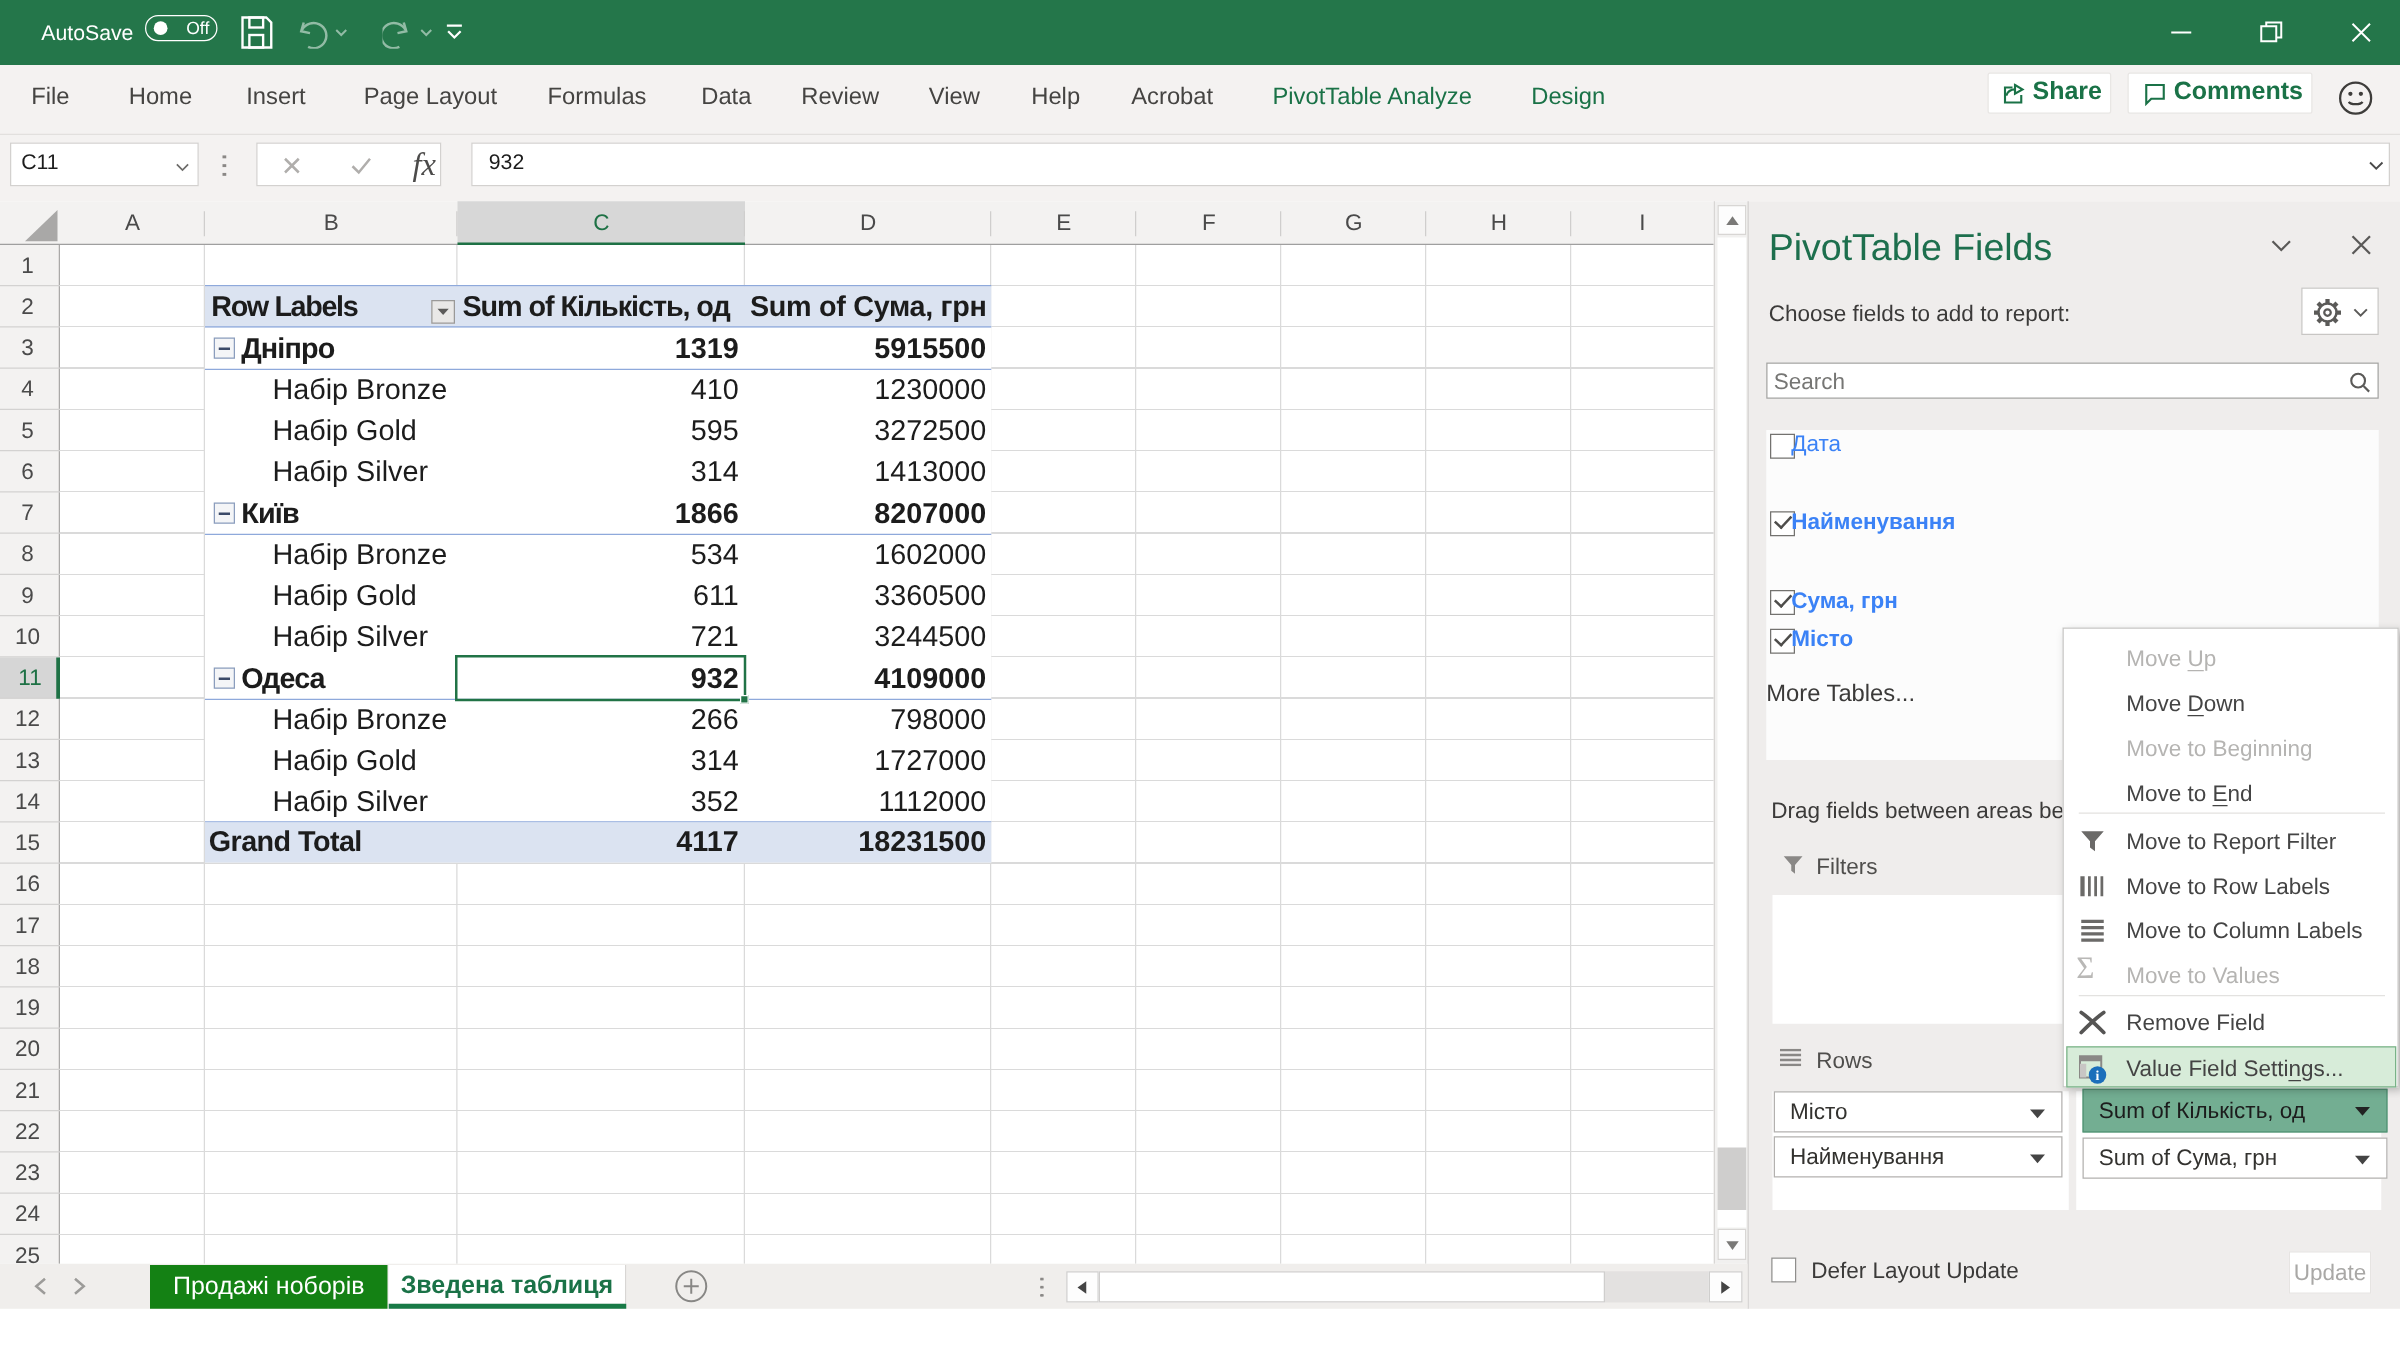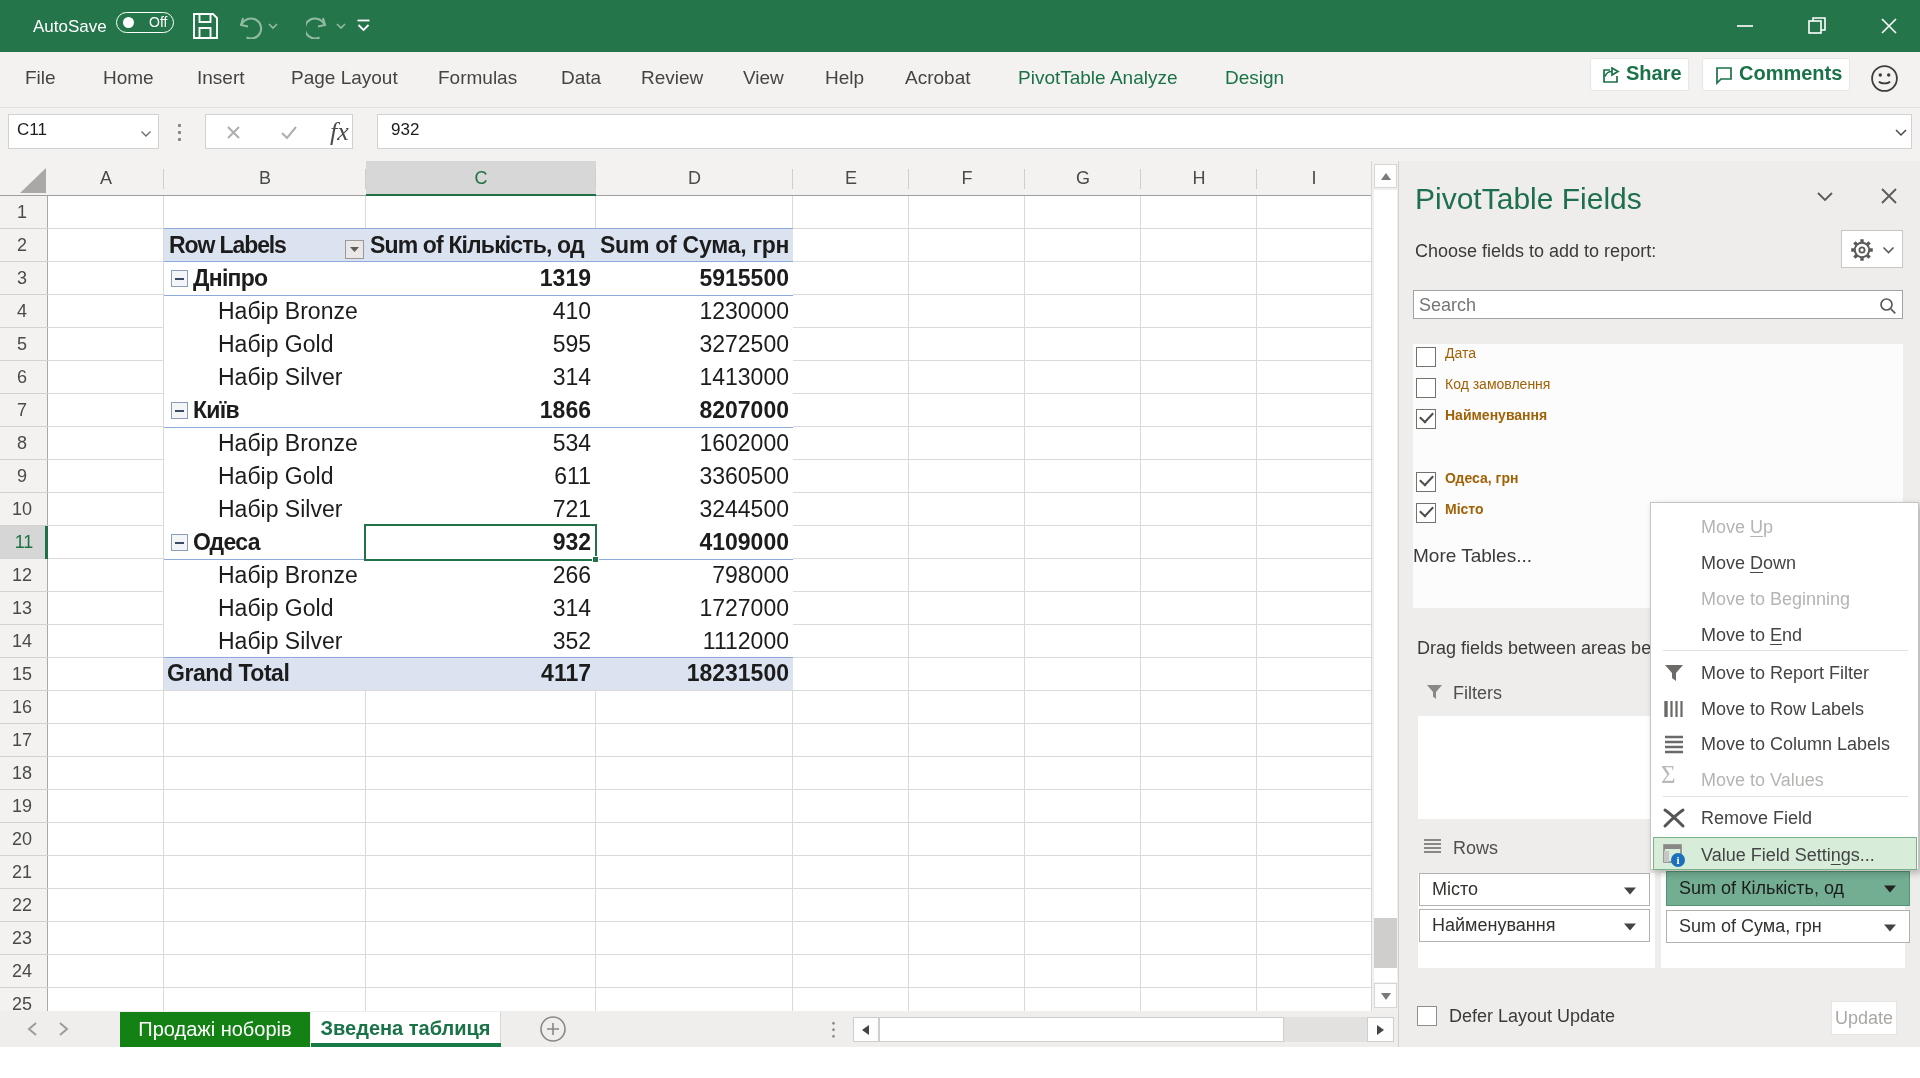--- a/index.html
+++ b/index.html
@@ -52,21 +52,21 @@
   .cell { position:absolute; height:33px; line-height:33px; font-size:23px; color:#1c1c1c; white-space:nowrap; }
   .bold { font-weight:bold; }
   .num { text-align:right; }
   .bluebg { background:#dbe3f1; }
   .bline { position:absolute; height:1px; background:#8ea9db; }
 
   
   .fitem { position:absolute; left:0; height:31px; width:100%; }
   .fcb { position:absolute; left:3px; top:0; width:20px; height:20px; background:#fff; border:1.5px solid #73726f; }
   .fcb.ck::after { content:""; position:absolute; left:2.5px; top:2px; width:11px; height:6px; border-left:2.6px solid #4e4d4b; border-bottom:2.6px solid #4e4d4b; transform:rotate(-47deg); }
-  .flab { position:absolute; left:32px; top:-2px; font-size:14px; color:#a16207; white-space:nowrap; }
+  .flab { position:absolute; left:20px; top:-2px; font-size:18px; color:#3b82f6; white-space:nowrap; }
   .chip { position:absolute; height:33px; background:#fff; border:1px solid #b3b1af; font-size:18px; color:#33322f; line-height:31px; padding-left:12px; white-space:nowrap; }
   .chip.green { background:#73ae92; border:1px solid #52937457; border:1px solid #529374; height:35px; line-height:33px; color:#1c1c1c; }
 
   
   #ctxmenu { left:1650px; top:502px; width:269px; height:368px; background:#fff; border:1px solid #c6c5c3; box-shadow:3px 3px 7px rgba(0,0,0,.25); }
   .mi { position:absolute; left:50px; height:36px; line-height:36px; font-size:18px; color:#444; white-space:nowrap; }
   .mi.dis { color:#b5b4b2; }
   .msep { position:absolute; left:12px; width:245px; height:1px; background:#e3e2e0; }
   .mic { position:absolute; left:10px; width:26px; height:26px; }
 
@@ -371,31 +371,27 @@
       <svg class="abs" style="left:464px;top:5px" width="20" height="20" viewBox="0 0 20 20">
         <circle cx="8.5" cy="8.5" r="5.5" fill="none" stroke="#5b5a58" stroke-width="1.7"></circle>
         <path d="M12.8 12.8 l4.5 4.5" stroke="#5b5a58" stroke-width="1.7"></path>
       </svg>
     </div>
     <div class="abs" id="fieldlist" style="left:14px;top:183px;width:490px;height:264px;background:#fcfcfc">
       <div class="fitem" style="top:3px">
           <span class="fcb"></span>
           <span class="flab">Дата</span>
         </div>
-      <div class="fitem" style="top:34px">
-          <span class="fcb"></span>
-          <span class="flab">Код замовлення</span>
-        </div>
       <div class="fitem" style="top:65px">
           <span class="fcb ck"></span>
           <span class="flab bold">Найменування</span>
         </div>
       <div class="fitem" style="top:128px">
           <span class="fcb ck"></span>
-          <span class="flab bold">Одеса, грн</span>
+          <span class="flab bold">Сума, грн</span>
         </div>
       <div class="fitem" style="top:159px">
           <span class="fcb ck"></span>
           <span class="flab bold">Місто</span>
         </div>
       <div class="abs" style="left:0px;top:201px;font-size:19px;color:#3b3a39">More Tables...</div>
     </div>
     <div class="abs" style="left:18px;top:477px;font-size:18px;color:#3b3a39">Drag fields between areas below:</div>
     <div class="abs" style="left:27px;top:523px">
       <svg width="17" height="16" viewBox="0 0 17 16">

